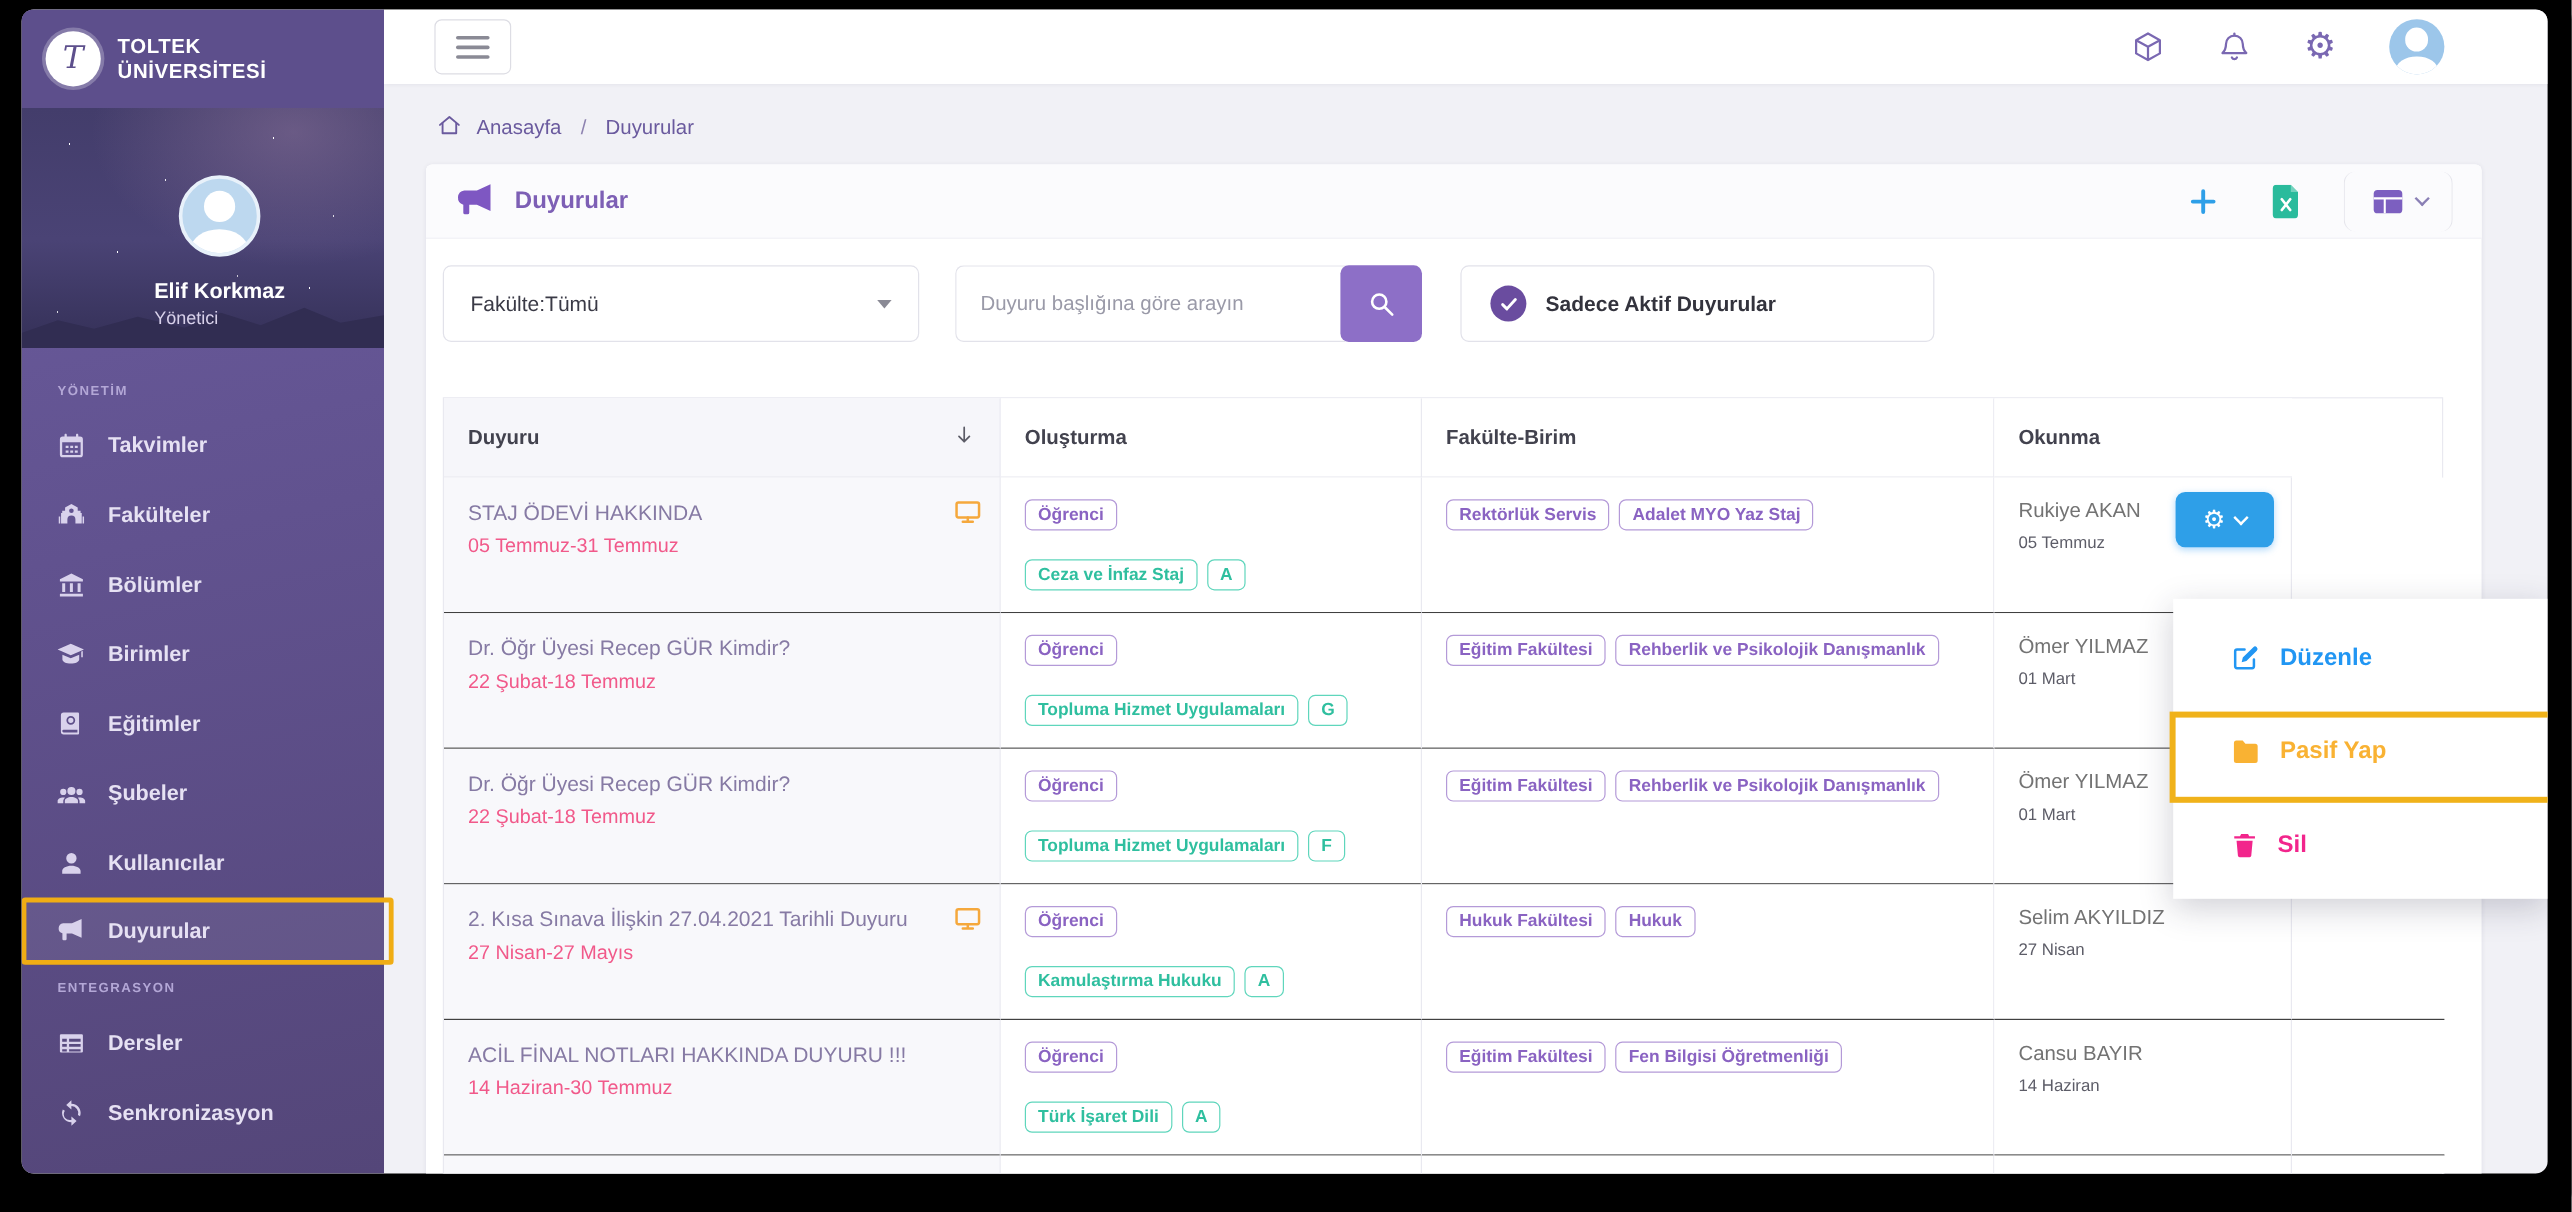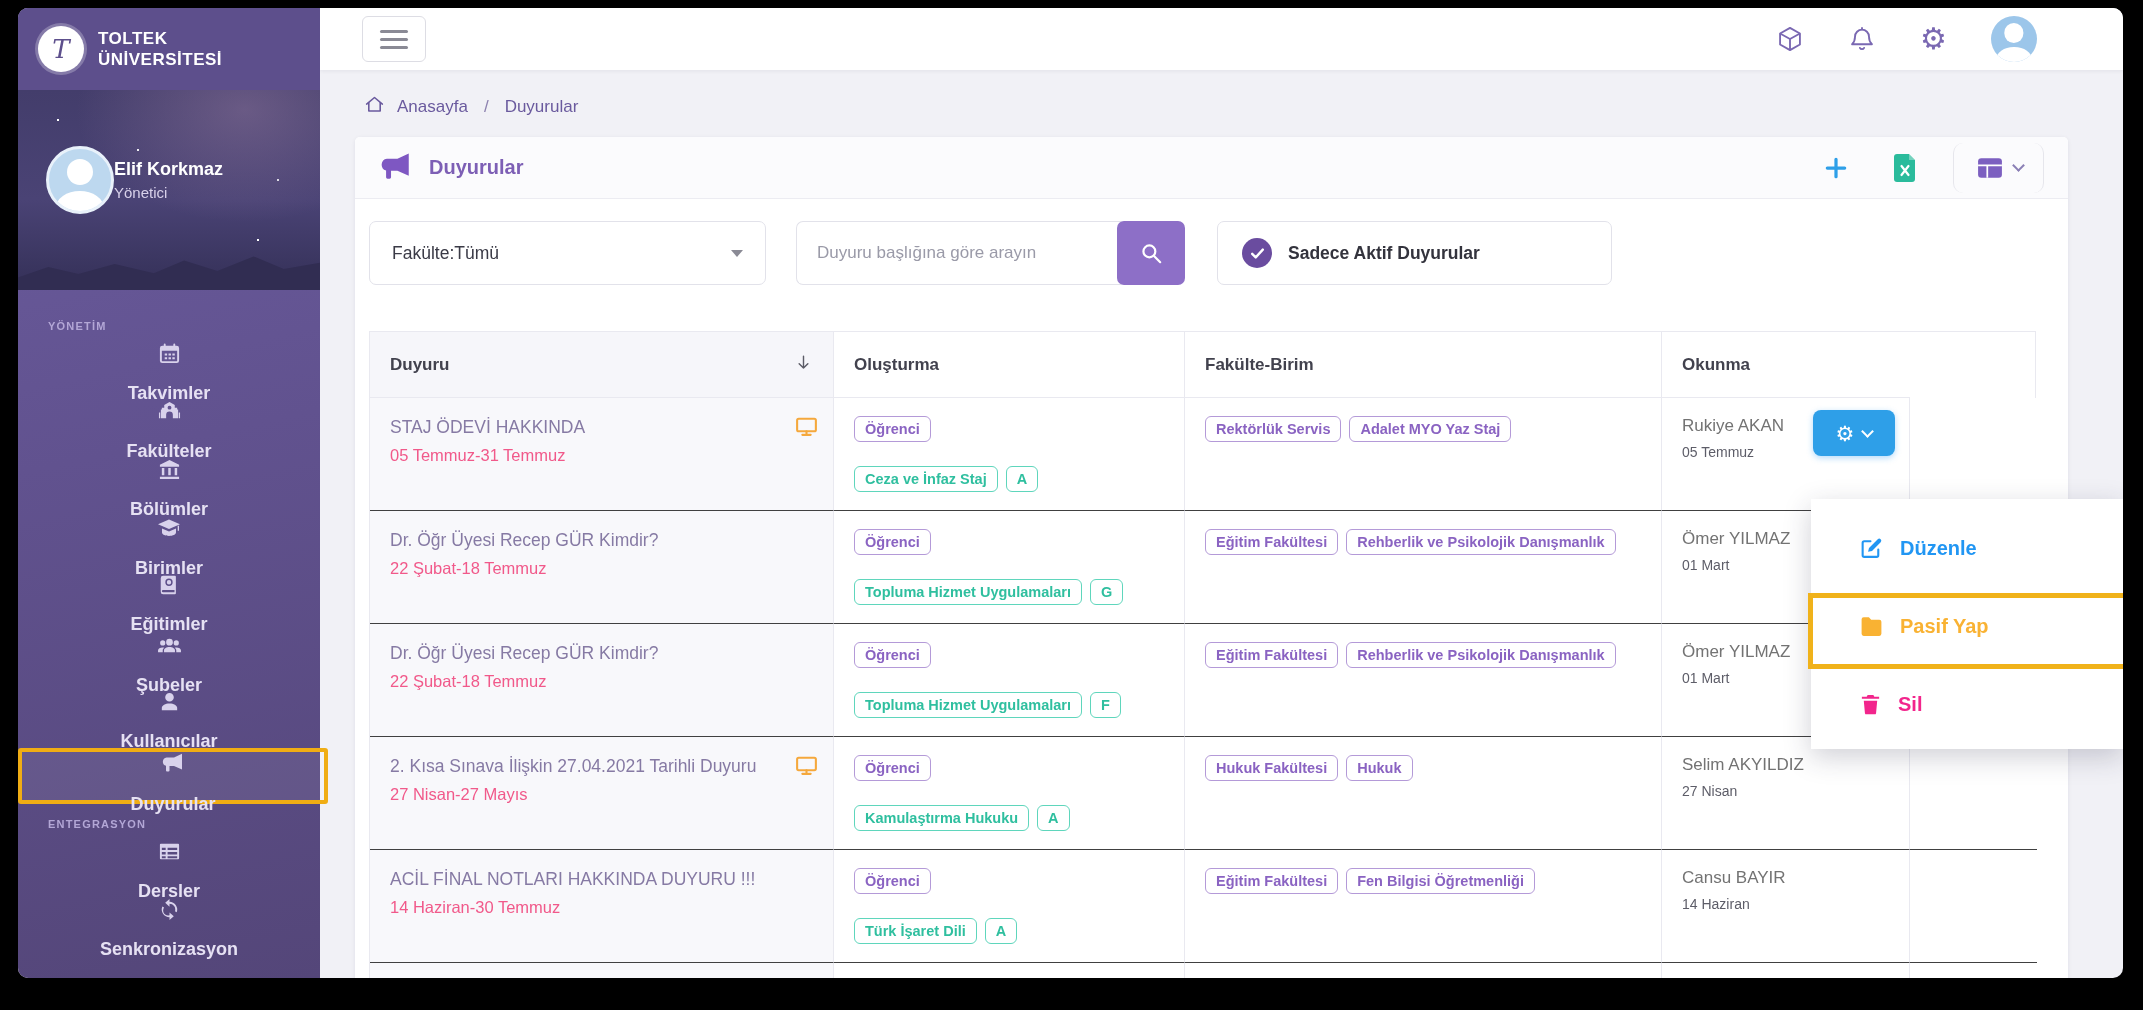--- a/index.html
+++ b/index.html
@@ -22,31 +22,31 @@
       radial-gradient(1.5px 1.5px at 260px 90px,rgba(255,255,255,.8) 50%,transparent 51%),
       radial-gradient(1px 1px at 80px 120px,#fff 50%,transparent 51%),
       radial-gradient(1px 1px at 180px 140px,rgba(255,255,255,.7) 50%,transparent 51%),
       radial-gradient(1.5px 1.5px at 240px 150px,#fff 50%,transparent 51%),
       radial-gradient(1px 1px at 30px 170px,rgba(255,255,255,.8) 50%,transparent 51%),
       radial-gradient(ellipse 240px 160px at 75% 10%,rgba(151,124,162,.45),transparent 70%),
       linear-gradient(180deg,#433d6b 0%,#4a4375 55%,#343057 100%);
   }
   .profile::after { content:""; position:absolute; left:0; right:0; bottom:0; height:42px; background:#312d52;
     clip-path:polygon(0 70%,10% 45%,20% 62%,32% 38%,45% 60%,55% 30%,66% 55%,78% 20%,88% 50%,100% 35%,100% 100%,0 100%); }
-  .profile-inner { position:relative; z-index:2; display:flex; align-items:center; padding:56px 0 0 28px; }
+  .profile-inner { position:relative; z-index:2; display:flex; align-items:center; gap:18px; padding:56px 0 0 28px;flex-direction:column; }
   .avatar { border-radius:50%; background:#bdd8ef; position:relative; overflow:hidden; border:3px solid #e8f1fa; }
   .avatar::before { content:""; position:absolute; left:50%; top:16%; width:42%; height:42%; transform:translateX(-50%); border-radius:50%; background:#fff; }
   .avatar::after { content:""; position:absolute; left:50%; bottom:-22%; width:78%; height:55%; transform:translateX(-50%); border-radius:50%; background:#fff; }
   .avatar.side { width:68px; height:68px; }
   .p-name { color:#fff; font-weight:700; font-size:18px; }
   .p-role { color:#d8d1ea; font-size:15px; margin-top:4px; }
 
   .menu { padding-top:16px; }
   .section-label { padding:14px 30px 10px; color:#b3a7d6; font-size:11px; font-weight:700; letter-spacing:1.2px; }
-  .menu-item { height:58px; display:flex; align-items:center; gap:18px; padding:0 28px; color:#e6e1f3; font-size:18px; font-weight:600; cursor:pointer;flex-direction:column; }
+  .menu-item { height:58px; display:flex; align-items:center; gap:18px; padding:0 28px; color:#e6e1f3; font-size:18px; font-weight:600; cursor:pointer; }
   .menu-item .icn { width:26px; display:flex; justify-content:center; color:#d9d2ec; }
   .menu-item.active { background:rgba(255,255,255,.07); }
   .menu-item.annotated { border:4px solid #f0ad14; border-radius:3px; margin-right:-8px; height:56px; padding:0 24px; }
 
   
   .main { position:absolute; left:302px; right:0; top:0; bottom:0; }
   .topbar { height:62px; background:#fff; box-shadow:0 1px 4px rgba(30,30,60,.07); position:relative; display:flex; align-items:center; justify-content:space-between; padding:0 86px 0 42px; }
   .hamburger { width:64px; height:46px; border:1px solid #ddddE4; border-radius:6px; display:flex; flex-direction:column; justify-content:center; gap:5px; align-items:center; cursor:pointer; background:#fff; }
   .hamburger i { display:block; width:28px; height:3px; background:#8a8a95; border-radius:2px; }
   .top-icons { display:flex; align-items:center; gap:44px; color:#7a68b2; }

